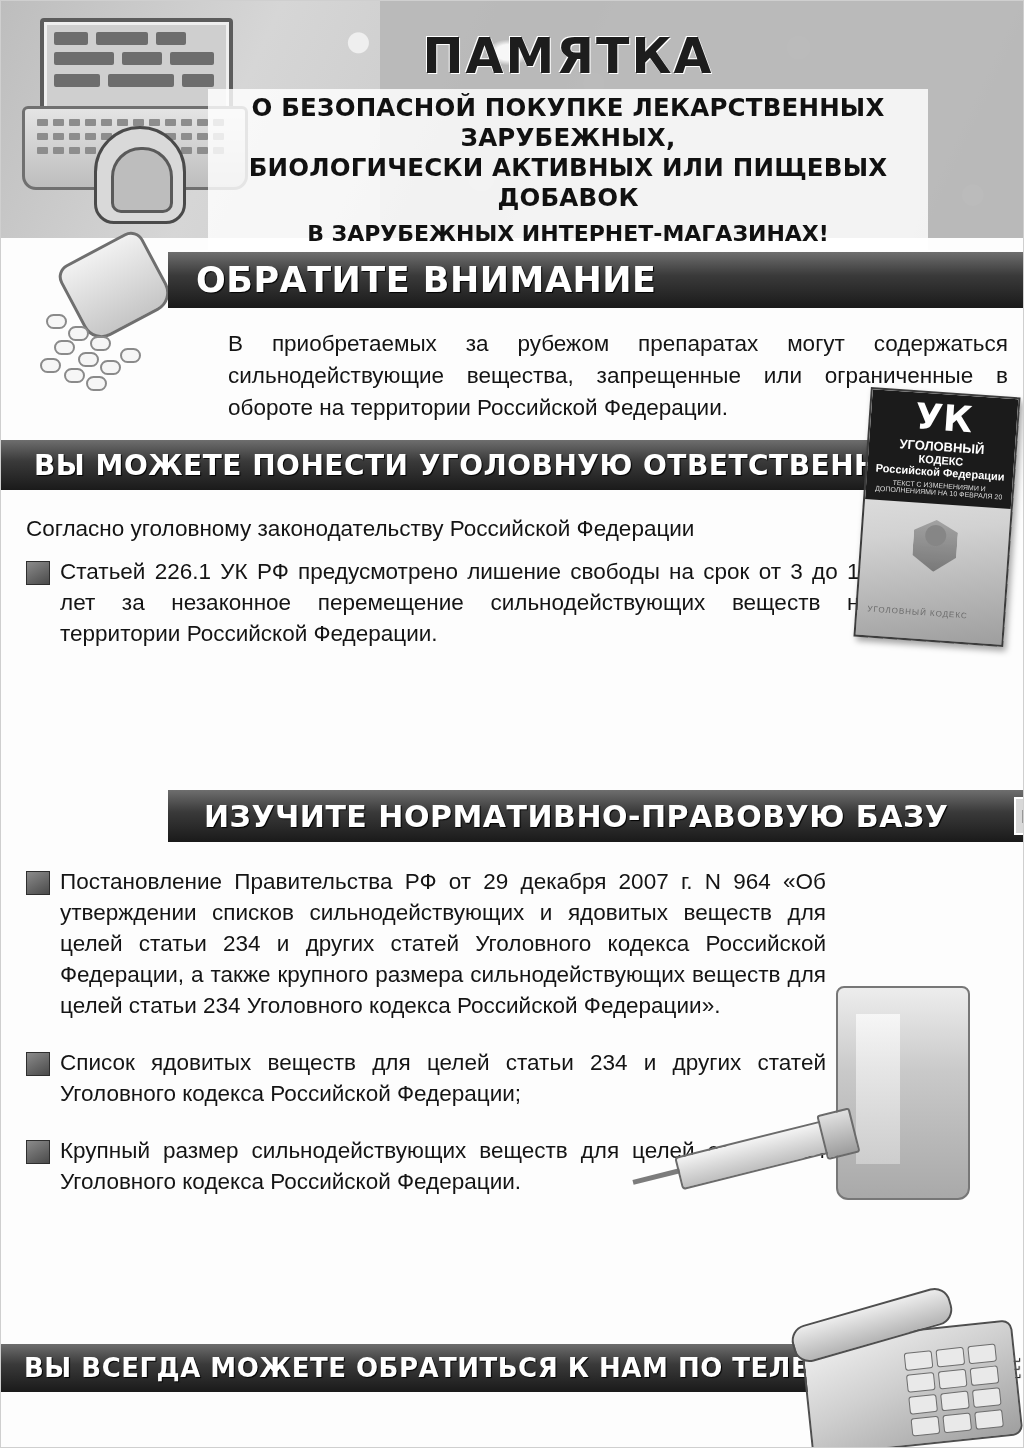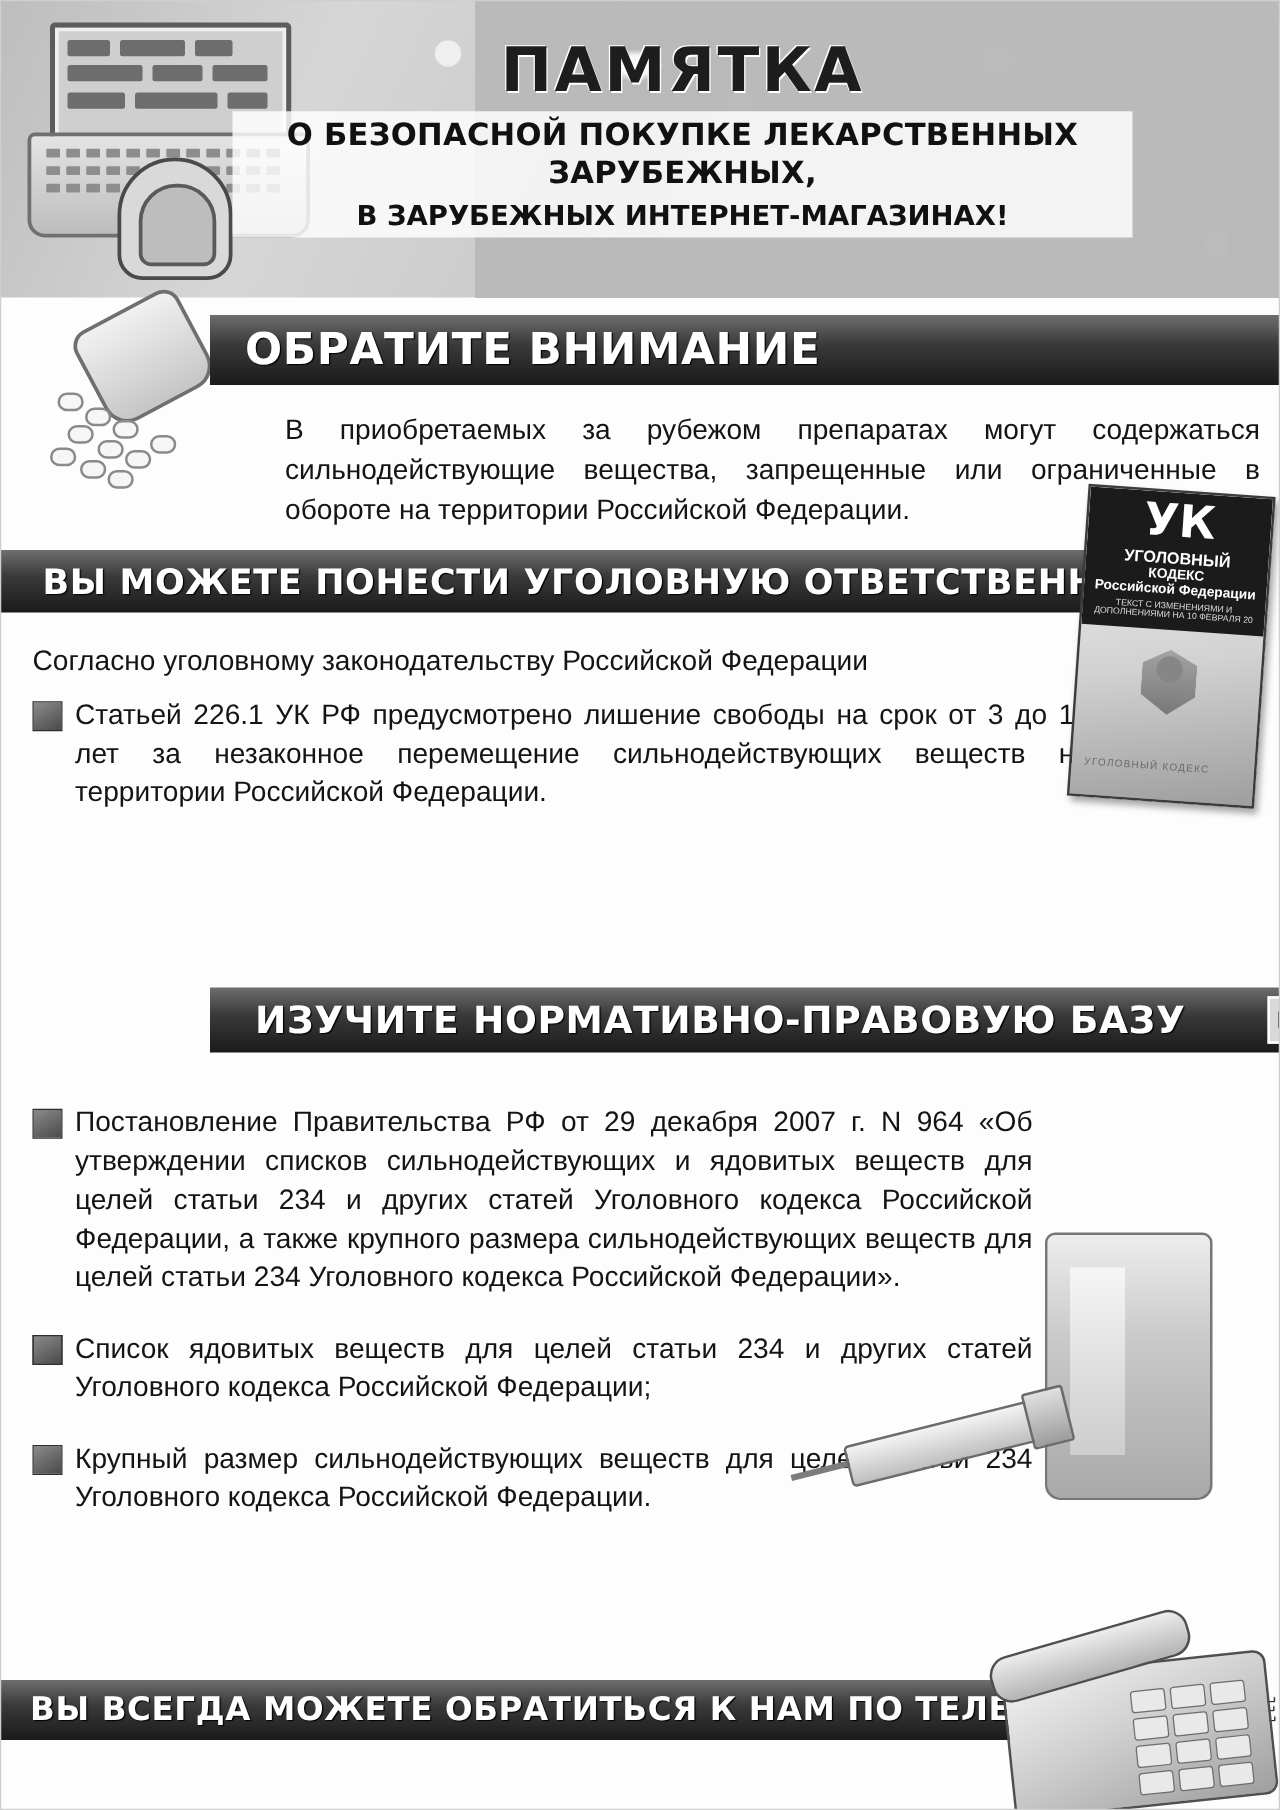--- a/index.html
+++ b/index.html
@@ -132,21 +132,21 @@
     position: absolute;
     width: 17px; height: 11px;
     background: #f6f6f6;
     border: 2px solid #8a8a8a;
     border-radius: 9px;
   }
 
   
   .title-wrap {
     position: absolute;
-    left: 186px; top: 28px;
+    left: 208px; top: 28px;
     width: 720px;
     text-align: center;
   }
   .title-main {
     font-size: 49px;
     font-weight: bold;
     letter-spacing: 2px;
     color: #1d1d1d;
     text-shadow: 1px 1px 0 #fff, -1px -1px 0 #fff;
     font-family: "DejaVu Sans", sans-serif;
@@ -260,21 +260,21 @@
     width: 846px;
   }
   #liability-list .item { margin-bottom: 4px; }
 
   #legal-list {
     position: absolute;
     left: 26px; top: 866px;
     width: 800px;
   }
   #legal-list .item { margin-bottom: 26px; }
-  #legal-list .item.just { text-align: justify; margin-top: 16px; }
+  #legal-list .item.just { text-align: justify; }
 
   
   .uk-book {
     position: absolute;
     left: 862px; top: 392px;
     width: 146px; height: 246px;
     background: linear-gradient(170deg,#f4f4f4 0%,#d2d2d2 55%,#9e9e9e 100%);
     border: 2px solid #3c3c3c;
     transform: rotate(4deg);
     box-shadow: 3px 4px 6px rgba(0,0,0,.35);
@@ -486,20 +486,21 @@
     <span class="tab" style="left:76px; top:120px;"></span>
     <span class="tab" style="left:40px; top:128px;"></span>
     <span class="tab" style="left:62px; top:136px;"></span>
     <span class="tab" style="left:96px; top:108px;"></span>
   </div>
 
   <div class="title-wrap">
     <div class="title-main">ПАМЯТКА</div>
     <div class="title-bar">
       <div class="title-sub1">О БЕЗОПАСНОЙ ПОКУПКЕ ЛЕКАРСТВЕННЫХ ЗАРУБЕЖНЫХ,</div>
+      <div class="title-sub2">БИОЛОГИЧЕСКИ АКТИВНЫХ ИЛИ ПИЩЕВЫХ ДОБАВОК</div>
       <div class="title-sub3">В ЗАРУБЕЖНЫХ ИНТЕРНЕТ-МАГАЗИНАХ!</div>
     </div>
   </div>
 
   <div class="band" id="band-attention">
     <span class="band-text">ОБРАТИТЕ ВНИМАНИЕ</span>
   </div>
   <div class="para-attention">В приобретаемых за рубежом препаратах могут содержаться сильнодействующие вещества, запрещенные или ограниченные в обороте на территории Российской Федерации.</div>
 
   <div class="band" id="band-liability">

